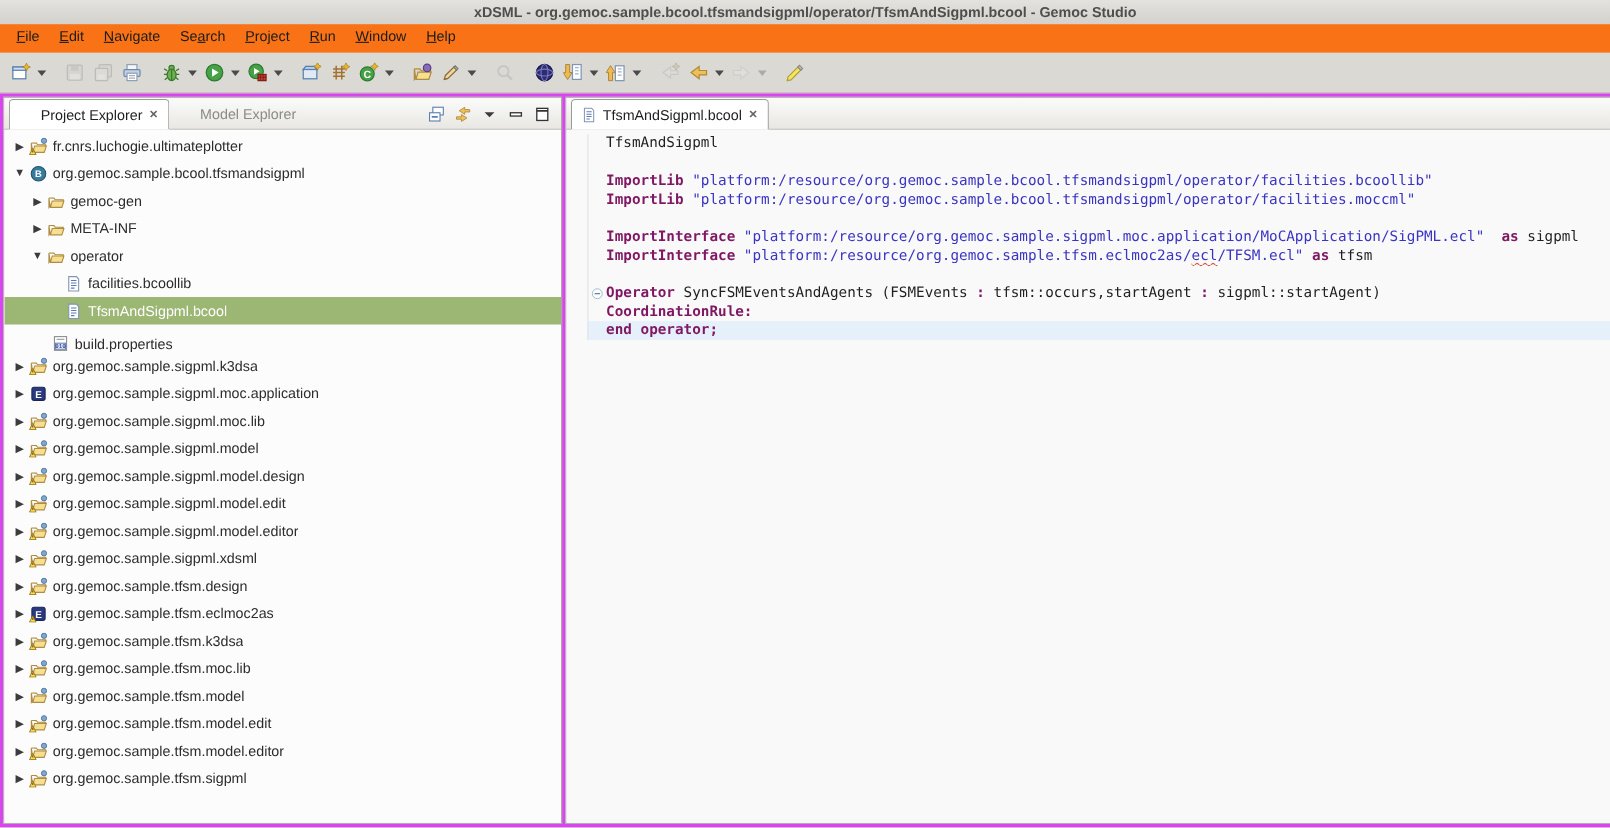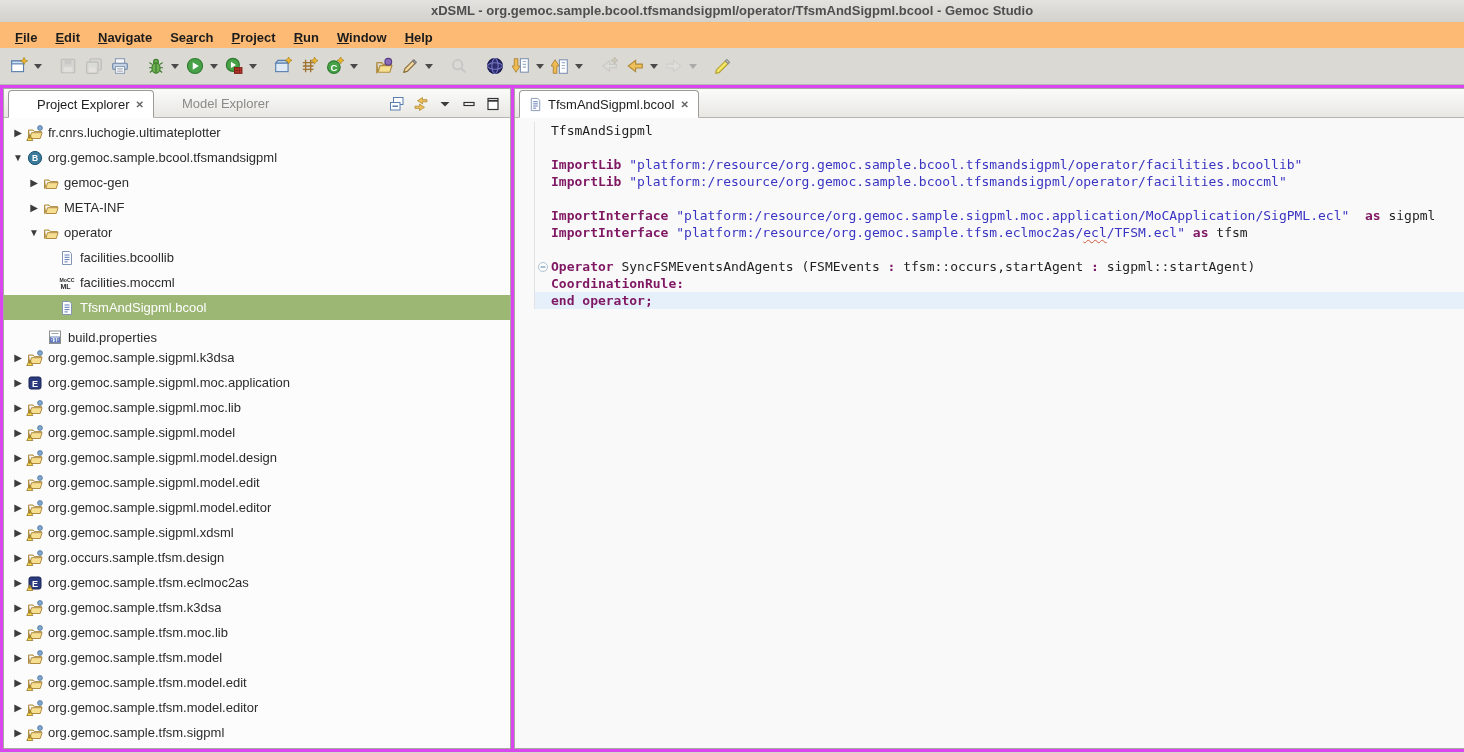--- a/index.html
+++ b/index.html
@@ -2,21 +2,21 @@
 <html style="--sel-green: #9cb674; --kw: #7f1763; --str: #3a34c2; --cur-line: #e5f0fb; --err: #cf5b40;"><head>
 <meta charset="utf-8">
 <style>
   * { margin:0; padding:0; box-sizing:border-box; }
   html,body { width:1464px; height:753px; overflow:hidden; }
   body { font-family:"Liberation Sans", sans-serif; font-size:13px; background:#d6d5d0; color:#222; }
 
   
   .titlebar { height:22px; background:linear-gradient(#e3e2de,#d2d1cc); text-align:center;
               font-weight:bold; color:#4e4e4e; line-height:22px; font-size:13px; }
-  .menubar { height:26px; display:flex; align-items:flex-end; padding-left:6px; background:#fdba74;font-weight:bold; }
+  .menubar { height:26px; display:flex; align-items:flex-start; padding-left:6px; background:#f97316; }
   .menu-item { padding:3px 9px; color:#1c1c1c; cursor:default; border-radius:3px; }
   .menu-item u { text-decoration:underline; }
   .toolbar { height:37px; display:flex; align-items:center; padding-left:6px; background:#dad9d4;
              border-bottom:1px solid #b9b8b3; }
   .tbtn { width:24px; height:24px; display:inline-flex; align-items:center; justify-content:center;
           border-radius:3px; margin:0 1px; }
   .tbtn.disabled { opacity:.45; filter:grayscale(.8); }
   .tdrop { width:11px; height:24px; display:inline-flex; align-items:center; justify-content:center; margin-right:2px; }
   .tdrop i { width:0; height:0; border-left:4px solid transparent; border-right:4px solid transparent;
              border-top:5px solid #4a4a4a; }
@@ -358,30 +358,20 @@
         <div class="tree-row" style="padding-left: 38px;">
           <span class="twisty"></span>
           <span class="ticon">
             <svg viewBox="0 0 16 16" width="16" height="16">
               <path d="M3.5 1.5h7l2 2.2v10.8h-9z" fill="#fff" stroke="#8295b5"></path>
               <path d="M5.5 5h5M5.5 7.3h5M5.5 9.6h5M5.5 11.9h3.2" stroke="#5b79b5" stroke-width="1" fill="none"></path>
             </svg>
           </span>
           <span class="tlabel">facilities.bcoollib</span>
         </div>
-        <div class="tree-row" style="padding-left: 38px;">
-          <span class="twisty"></span>
-          <span class="ticon">
-            <svg viewBox="0 0 16 16" width="16" height="16">
-              <text x="0.5" y="6.5" font-size="5.2" font-weight="bold" fill="#2a2a2a" font-family="Liberation Sans,sans-serif">MoCC</text>
-              <text x="1.5" y="13.5" font-size="7" font-weight="bold" fill="#2a2a2a" font-family="Liberation Sans,sans-serif">ML</text>
-            </svg>
-          </span>
-          <span class="tlabel">facilities.moccml</span>
-        </div>
         <div class="tree-row selected" style="padding-left: 38px;">
           <span class="twisty"></span>
           <span class="ticon">
             <svg viewBox="0 0 16 16" width="16" height="16">
               <path d="M3.5 1.5h7l2 2.2v10.8h-9z" fill="#fff" stroke="#8295b5"></path>
               <path d="M5.5 5h5M5.5 7.3h5M5.5 9.6h5M5.5 11.9h3.2" stroke="#5b79b5" stroke-width="1" fill="none"></path>
             </svg>
           </span>
           <span class="tlabel">TfsmAndSigpml.bcool</span>
         </div>
@@ -518,21 +508,21 @@
             <svg viewBox="0 0 16 16" width="16" height="16">
               <path d="M1.5 5h4.5l1.2 1.6h7.3v1.2" fill="#edc868" stroke="#b08c42" stroke-width="1"></path>
               <path d="M1.5 13.5V5l1 6.9zM2.8 13.5l1.7-5.8h10.6l-1.9 5.8z" fill="#f7df92" stroke="#b08c42" stroke-width="1"></path>
               <circle cx="13" cy="3" r="2.4" fill="#7fa8d0" stroke="#4a6f9a" stroke-width="0.8"></circle>
             </svg>
             <svg viewBox="0 0 16 16" width="16" height="16" style="position:absolute;left:0;top:0">
               <path d="M0.8 15.6L3.8 9.8L6.8 15.6Z" fill="#ffd84d" stroke="#8a6d1f" stroke-width="0.8"></path>
               <rect x="3.4" y="11.6" width="0.9" height="2" fill="#4d3f0c"></rect>
             </svg>
           </span>
-          <span class="tlabel">org.occurs.sample.tfsm.design</span>
+          <span class="tlabel">org.gemoc.sample.tfsm.design</span>
         </div>
         <div class="tree-row" style="padding-left: 6px;">
           <span class="twisty">▶</span>
           <span class="ticon">
             <svg viewBox="0 0 16 16" width="16" height="16">
               <rect x="2" y="2" width="12" height="12" rx="2" fill="#2b3a7e" stroke="#1a2556"></rect>
               <text x="8" y="11.6" font-size="9" font-weight="bold" fill="#fff" text-anchor="middle" font-family="Liberation Sans,sans-serif">E</text>
             </svg>
             <svg viewBox="0 0 16 16" width="16" height="16" style="position:absolute;left:0;top:0">
               <path d="M0.8 15.6L3.8 9.8L6.8 15.6Z" fill="#ffd84d" stroke="#8a6d1f" stroke-width="0.8"></path>

